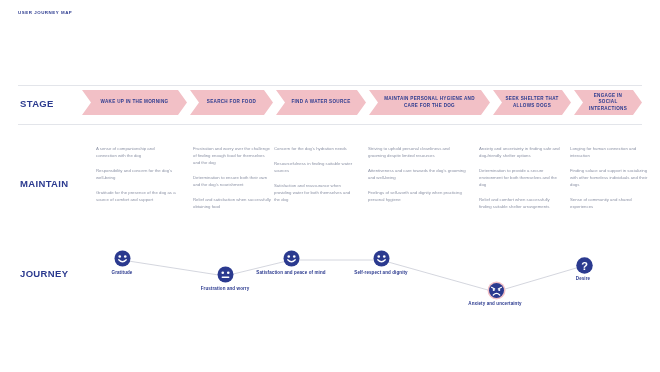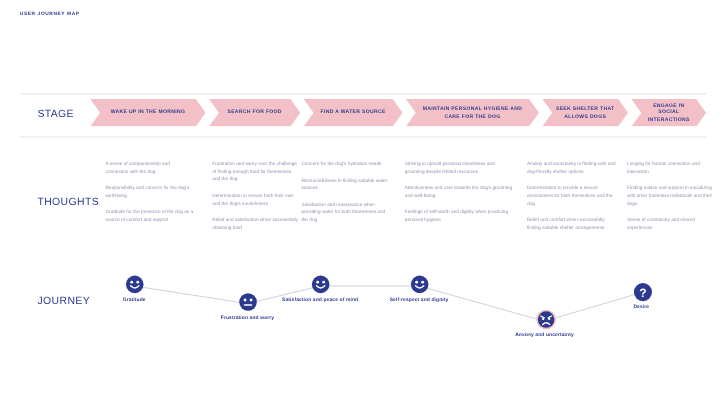--- a/index.html
+++ b/index.html
@@ -41,22 +41,22 @@
     width: 624px;
     height: 1px;
     background: #e3e5ea;
   }
   .rule-top { top: 85px; }
   .rule-bottom { top: 124px; }
 
   
   .row-label {
     position: absolute;
-    left: 34px;
-    font-weight: 400;
+    left: 20px;
+    font-weight: 700;
     color: #2b3a8f;
     letter-spacing: 0.35px;
   }
   .row-label.stage    { top: 98px;  font-size: 9.5px; }
   .row-label.thoughts { top: 178px; font-size: 9.5px; }
   .row-label.emotions { top: 268px; font-size: 9.5px; }
 
   
   .stage-track {
     position: absolute;
@@ -148,21 +148,21 @@
 <body>
 
 <div class="canvas">
 
   <div class="doc-label">USER JOURNEY MAP</div>
 
   <div class="rule rule-top"></div>
   <div class="rule rule-bottom"></div>
 
   <div class="row-label stage">STAGE</div>
-  <div class="row-label thoughts">THOUGHTS</div>
+  <div class="row-label thoughts">MAINTAIN</div>
   <div class="row-label emotions">JOURNEY</div>
 
   <div class="stage-track">
     <div class="chev" style="left:0px;   width:105px;">
         <span>WAKE UP IN THE MORNING</span>
       </div>
     <div class="chev" style="left:108px; width:83px;">
         <span>SEARCH FOR FOOD</span>
       </div>
     <div class="chev" style="left:194px; width:90px;">

